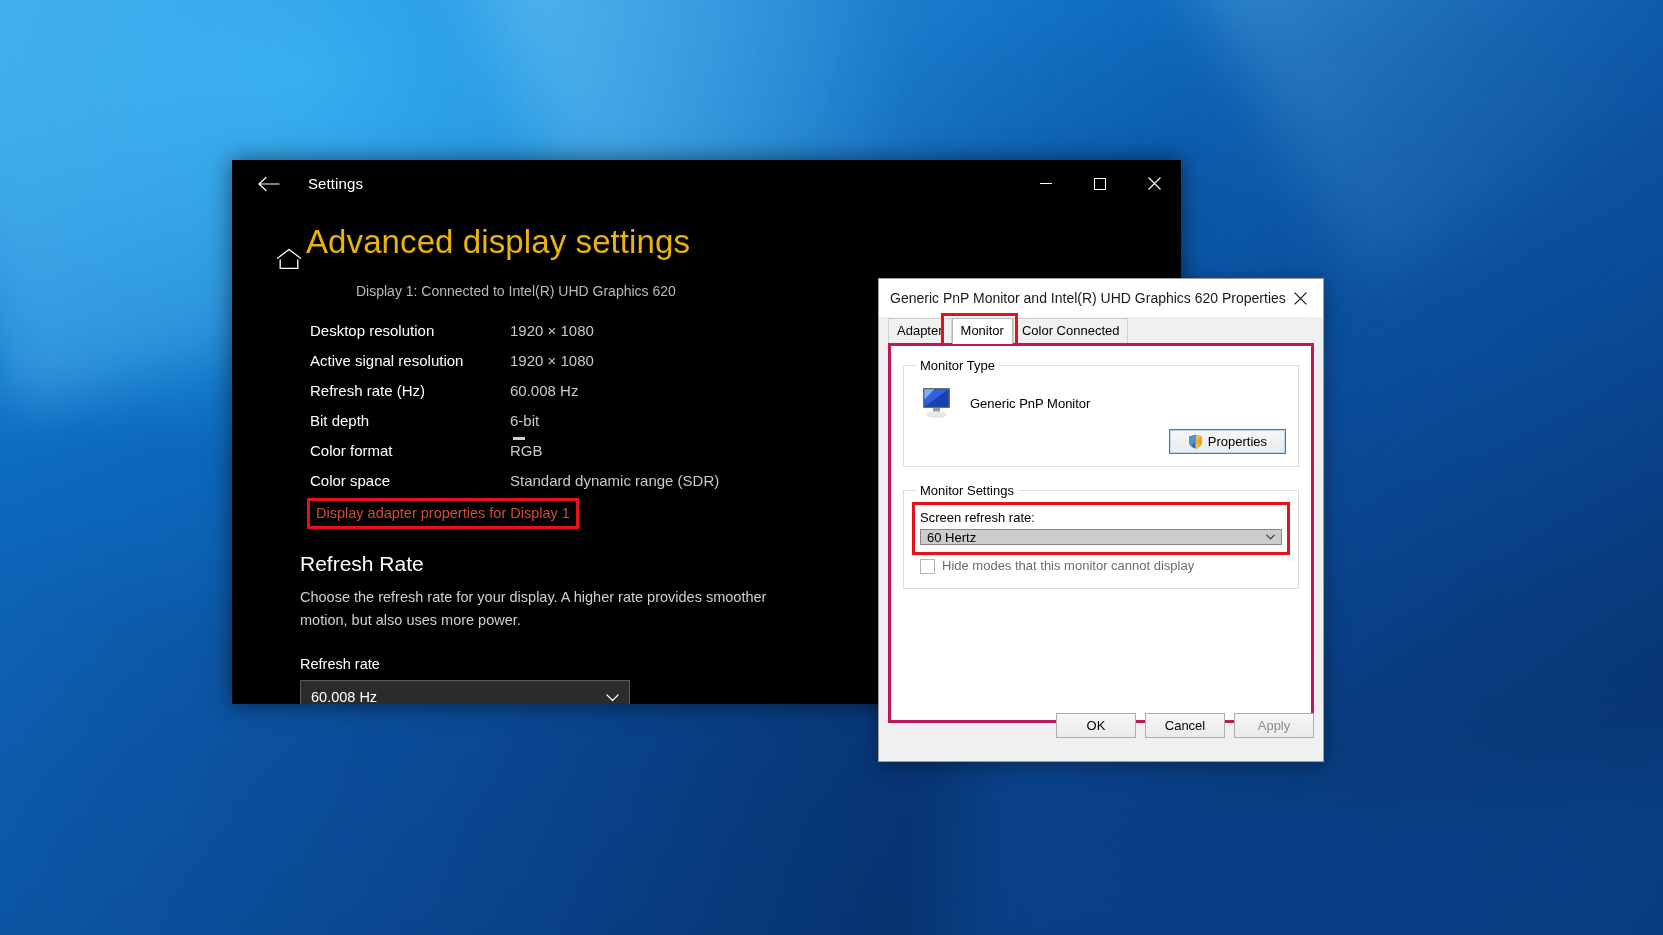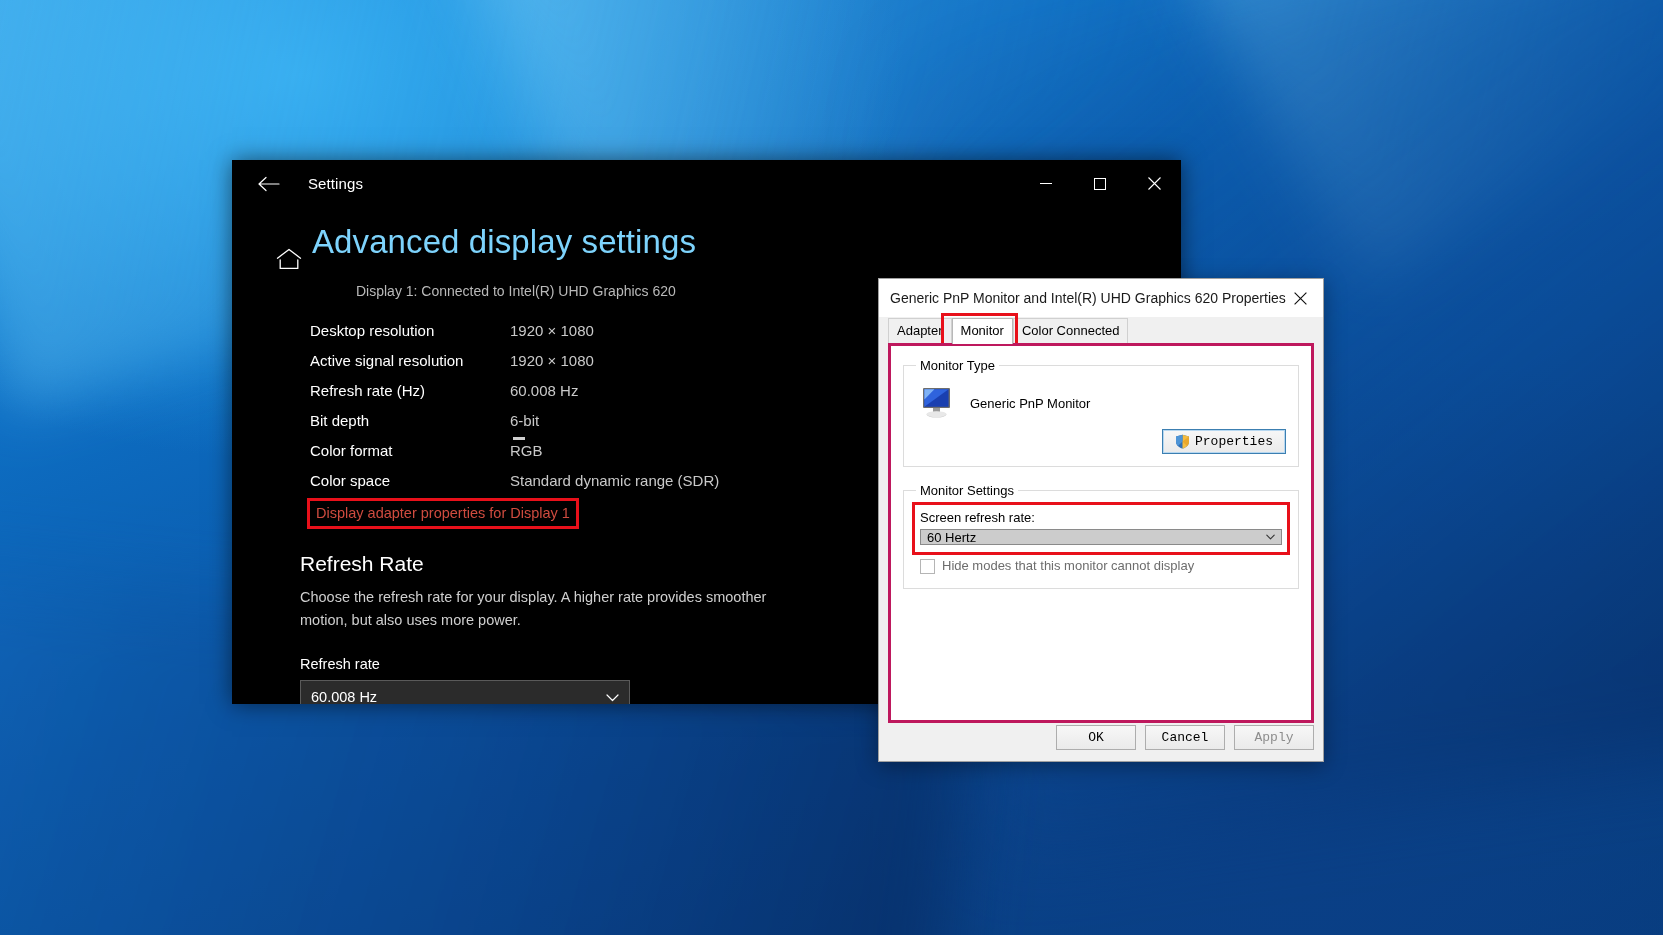--- a/index.html
+++ b/index.html
@@ -130,22 +130,21 @@
     height: 40px;
     display: flex;
     align-items: center;
     justify-content: center;
     color: #ffffff;
     margin-top: 16px;
   }
   .page-title {
     font-size: 33px;
     font-weight: 300;
-    color: #7dd3fc;
-    margin-left: 6px;
+    color: #eab308;
     line-height: 1.15;
     letter-spacing: .1px;
   }
   .page-subtitle {
     font-size: 14px;
     color: #b9b9b9;
     margin-left: 84px;
     margin-top: 4px;
   }
   .dash-mark {
@@ -343,27 +342,27 @@
     font-size: 13px;
     color: #000;
   }
   .btn {
     font-size: 13px;
     color: #000;
     background: linear-gradient(#f7f7f7, #eaeaea);
     border: 1px solid #adadad;
     height: 25px;
     min-width: 80px;
-    padding: 0 12px;
+    padding: 0 18px;
     box-sizing: border-box;
     display: inline-flex;
     align-items: center;
     justify-content: center;
     gap: 5px;
-    font-family: Liberation Mono, monospace;
+    font-family: Liberation Sans, sans-serif;
   }
   .btn.focused {
     border: 1px solid #3c7fb1;
     box-shadow: 0 0 0 1px #b6d7f0 inset;
   }
   .btn.disabled { color: #8d8d8d; }
   .props-btn-row {
     display: flex;
     justify-content: flex-end;
     margin-top: 4px;
@@ -427,21 +426,21 @@
     padding-left: 1px;
   }
 
   .dialog-footer {
     position: absolute;
     left: 0;
     right: 0;
     bottom: 0;
     height: 48px;
     display: flex;
-    align-items: center;
+    align-items: flex-start;
     justify-content: flex-end;
     gap: 9px;
     padding-right: 9px;
     box-sizing: border-box;
   }
   .dialog-footer .btn { min-width: 80px; height: 25px; }
 </style>
 </head>
 <body>
 

